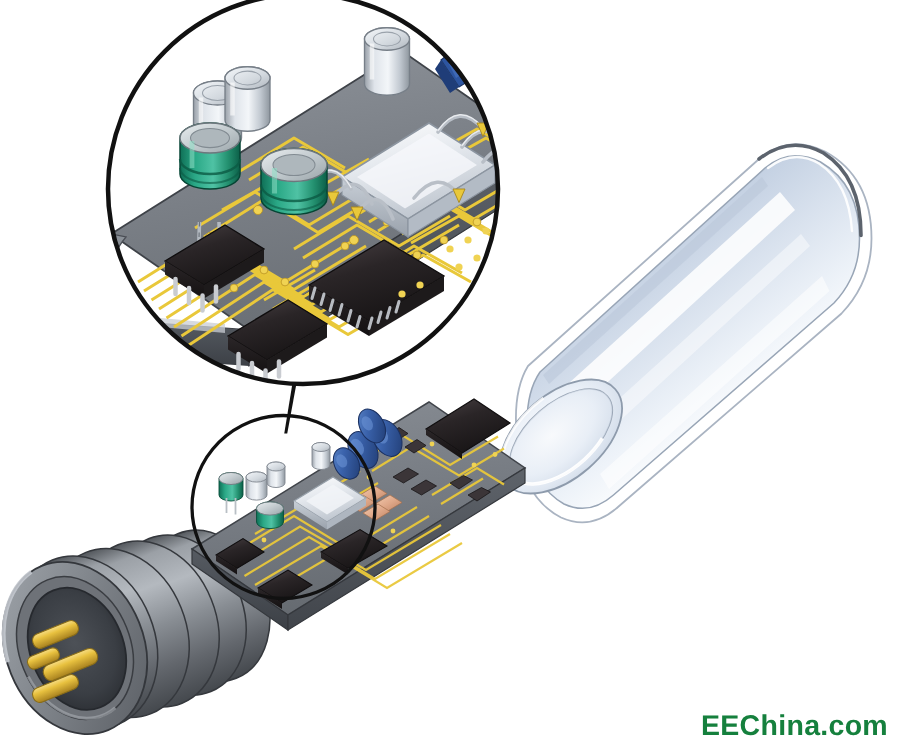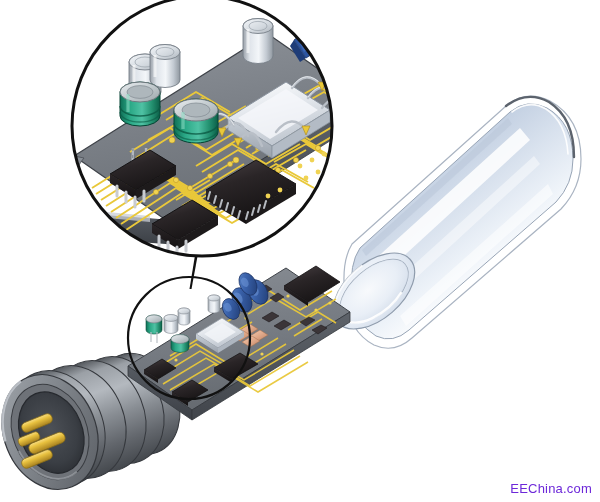--- a/index.html
+++ b/index.html
@@ -3,22 +3,23 @@
 <meta charset="utf-8">
 <style>
   html,body{margin:0;padding:0;background:#ffffff;}
   body{width:600px;height:502px;overflow:hidden;
        font-family:"Liberation Sans", sans-serif;}
   #stage{position:relative;width:600px;height:502px;background:#fff;}
   #scene{position:absolute;inset:0;}
   .watermark{
     position:absolute;right:8px;bottom:6px;
     font-family:"Liberation Sans", sans-serif;
-    font-size:13px;color:#6d28d9;letter-spacing:0.2px;
+    font-size:19px;color:#15803d;letter-spacing:0.2px;
     user-select:none;
+    font-weight:bold;
   }
 </style>
 </head>
 <body>
 
 <div id="stage">
 
   <svg id="scene" viewBox="0 0 600 502" width="600" height="502">
     <defs>
 

